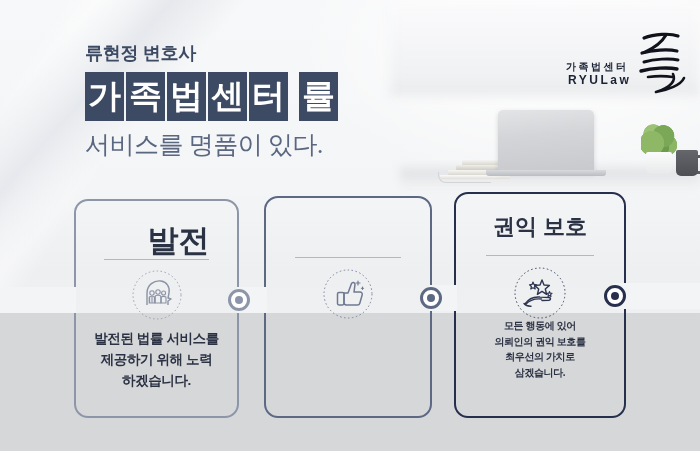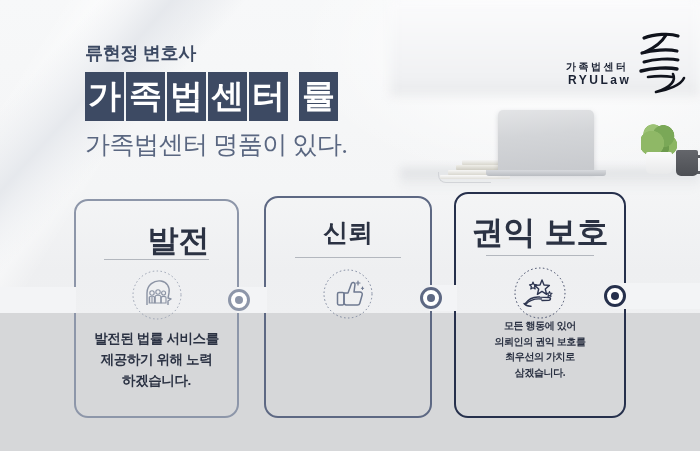--- a/index.html
+++ b/index.html
@@ -240,21 +240,21 @@
   .card-title {
     position: absolute;
     left: 0; right: 0;
     text-align: center;
     font-weight: bold;
     color: #2b3243;
     line-height: 1;
   }
   .card-1 .card-title { top: 24px; font-size: 31px; padding-left: 44px; }
   .card-2 .card-title { top: 22px; font-size: 25px; }
-  .card-3 .card-title { top: 22px; font-size: 32px; }
+  .card-3 .card-title { top: 22px; font-size: 22px; }
 
   .card-rule {
     position: absolute;
     height: 1px;
     background: #b3b7be;
   }
   .card-1 .card-rule { left: 28px; right: 28px; top: 58px; }
   .card-2 .card-rule { left: 29px; right: 29px; top: 59px; }
   .card-3 .card-rule { left: 30px; right: 30px; top: 61px; }
 
@@ -348,21 +348,21 @@
       <div class="brand-group">
         <span class="brand-box">가</span>
         <span class="brand-box">족</span>
         <span class="brand-box">법</span>
         <span class="brand-box">센</span>
         <span class="brand-box">터</span>
       </div>
       <div class="brand-gap"></div>
       <span class="brand-box">률</span>
     </div>
-    <div class="tagline">가족법센터 명품이 있다.</div>
+    <div class="tagline">서비스를 명품이 있다.</div>
   </div>
 
   <div class="corner-logo">
     <div class="logo-kr">가족법센터</div>
     <div class="logo-en">RYULaw</div>
     <svg class="logo-brush" viewBox="0 0 54 64">
       <g fill="none" stroke="#10131c" stroke-linecap="round" stroke-linejoin="round">
         <path d="M12 8 C22 4, 38 3, 46 6" stroke-width="3.2"></path>
         <path d="M34 5 C30 12, 22 18, 13 22" stroke-width="3"></path>
         <path d="M10 23 C20 20, 36 19, 45 21" stroke-width="3.2"></path>
@@ -389,21 +389,20 @@
         <circle cx="32.6" cy="24" r="2" fill="none" stroke="#8b93a4" stroke-width="1.1"></circle>
         <path d="M30.2 28.5 C30.2 27, 35 27, 35 28.5 L35 34 L30.2 34 Z" fill="none" stroke="#8b93a4" stroke-width="1.1"></path>
       </svg>
     </div>
     <div class="card-body" style="white-space: pre-line;">발전된 법률 서비스를
 제공하기 위해 노력
 하겠습니다.</div>
   </div>
 
   <div class="card card-2">
-    <div class="card-title">신뢰</div>
     <div class="card-rule"></div>
     <div class="card-icon">
       <svg width="52" height="52" viewBox="0 0 52 52">
         <circle cx="26" cy="26" r="24" fill="none" stroke="#79839a" stroke-width="1" stroke-dasharray="1.5 2.5"></circle>
         <path d="M22 36 L22 25 L26 25 L29.5 15.5 C30.2 13.8, 33 14.2, 33 16.4 L32 24 L38 24 C39.6 24, 40.6 25.4, 40.2 26.8 L37.8 35.2 C37.5 36.3, 36.6 37, 35.5 37 L24 37 Z" fill="none" stroke="#6f7a91" stroke-width="1.5" stroke-linejoin="round"></path>
         <rect x="15.5" y="24.5" width="6.5" height="12.5" rx="1.4" fill="none" stroke="#6f7a91" stroke-width="1.5"></rect>
         <path d="M36 13 L36 17 M34 15 L38 15" stroke="#6f7a91" stroke-width="1.2" stroke-linecap="round"></path>
         <path d="M40.5 19 L40.5 21.5 M39.3 20.3 L41.7 20.3" stroke="#6f7a91" stroke-width="1" stroke-linecap="round"></path>
       </svg>
     </div>

